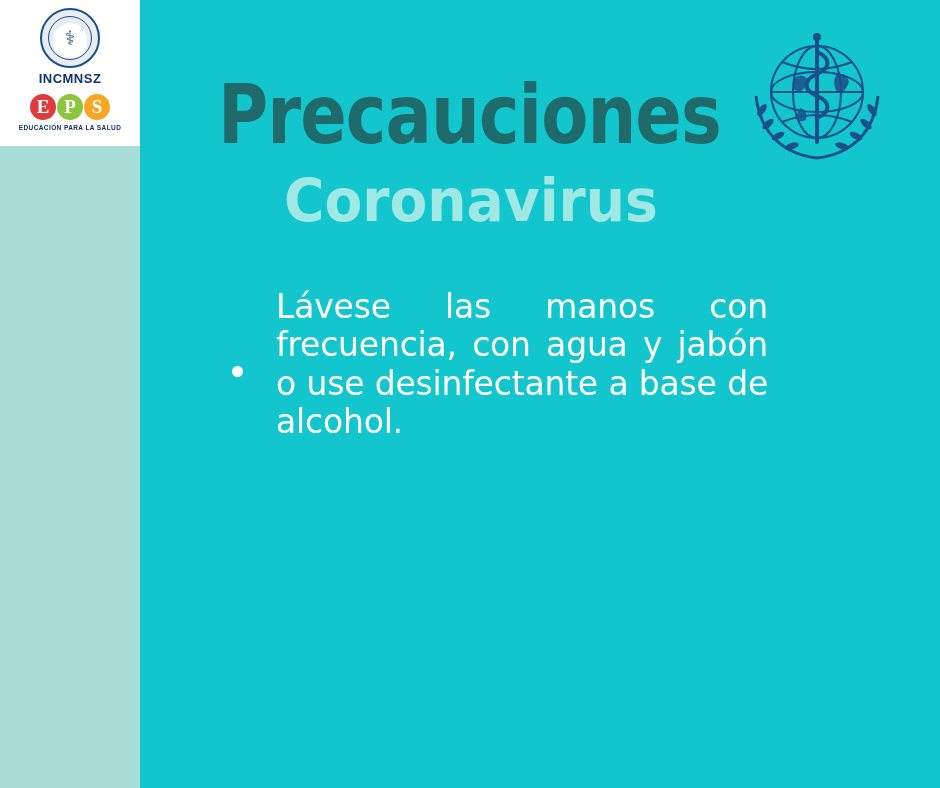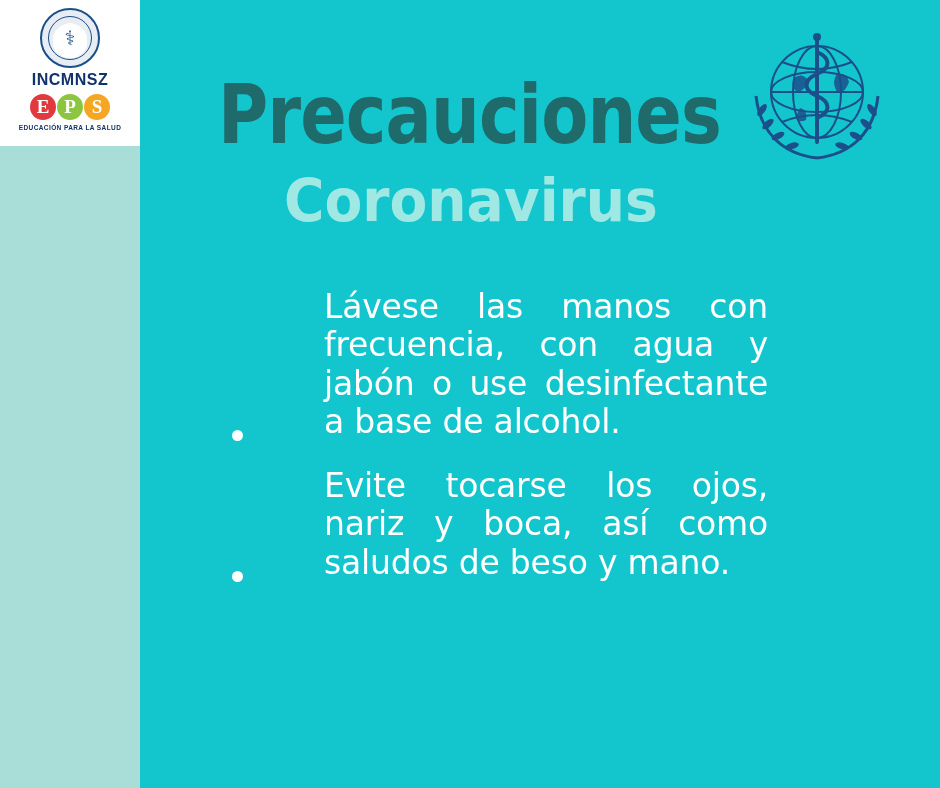--- a/index.html
+++ b/index.html
@@ -69,21 +69,21 @@
   .inc-emblem .glyph {
     position: absolute;
     left: 50%;
     top: 50%;
     transform: translate(-50%,-50%);
     font-size: 20px;
     color: #1b4f8a;
     line-height: 1;
   }
   .inc-name {
-    font-size: 16px;
+    font-size: 13px;
     font-weight: bold;
     color: #11326b;
     letter-spacing: .5px;
     margin-top: 3px;
     font-family: "Liberation Sans", sans-serif;
   }
   .eps-logo {
     display: flex;
     align-items: center;
     justify-content: center;
@@ -149,23 +149,22 @@
   }
   
   .tips {
     position: absolute;
     left: 232px;
     top: 288px;
     width: 536px;
   }
   .tip {
     display: flex;
-    align-items: flex-end;
+    align-items: center;
     margin-bottom: 26px;
-    gap: 48px;
   }
   .tip-bullet {
     flex: 0 0 auto;
     width: 11px;
     height: 11px;
     border-radius: 50%;
     background: #ffffff;
     margin: 14px 33px 0 0;
   }
   .tip-text {
@@ -249,21 +248,17 @@
   <div class="title-main">Precauciones</div>
   <div class="title-sub">Coronavirus</div>
 
   <div class="tips">
 
     <div class="tip">
       <div class="tip-bullet"></div>
       <div class="tip-text">Lávese las manos con frecuencia, con agua y jabón o use desinfectante a base de alcohol.</div>
     </div>
 
-    <div class="tip">
-      <div class="tip-bullet"></div>
-      <div class="tip-text">Evite tocarse los ojos, nariz y boca, así como saludos de beso y mano.</div>
-    </div>
 
 
   </div>
 
 </div>
 
 </body></html>

